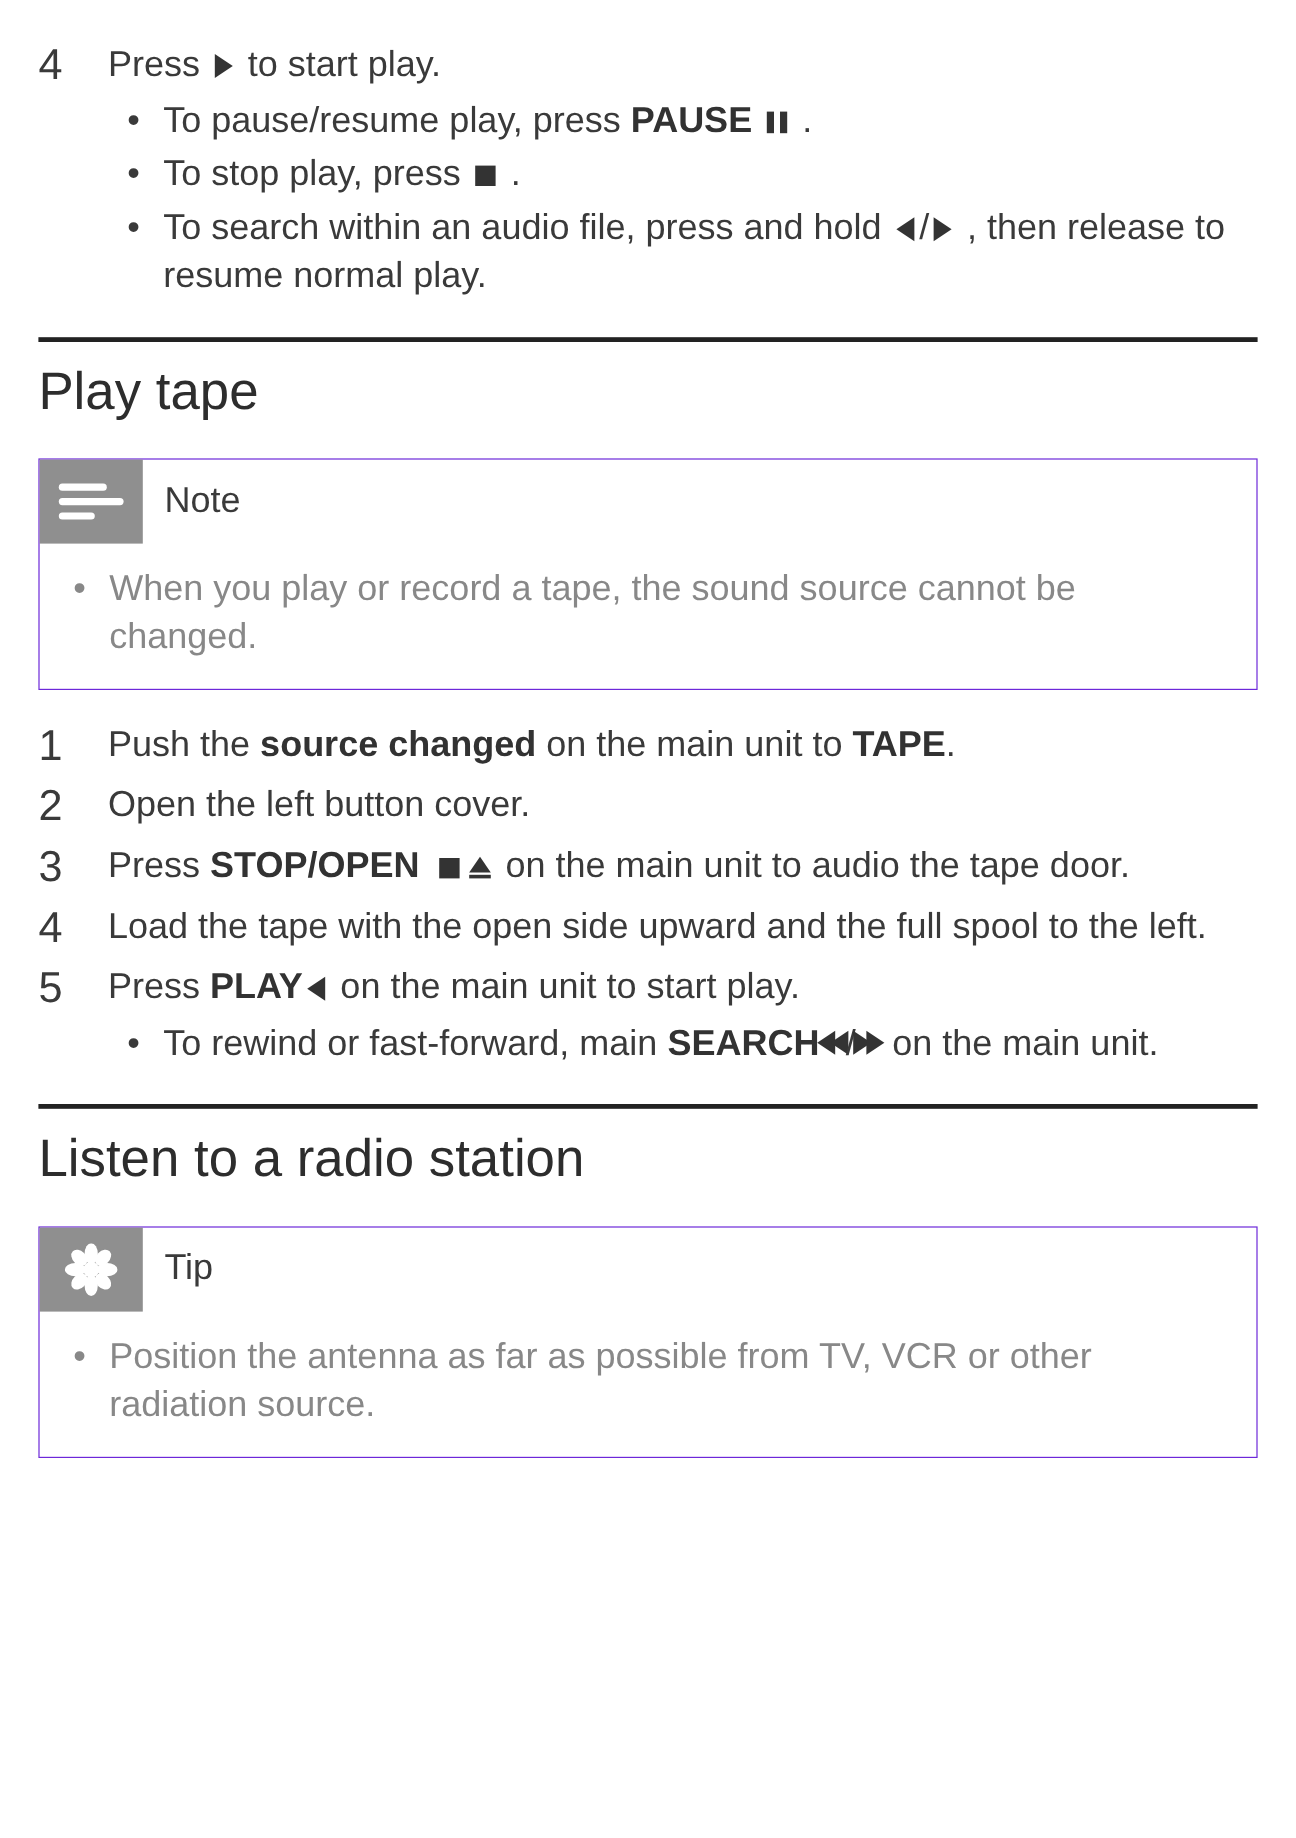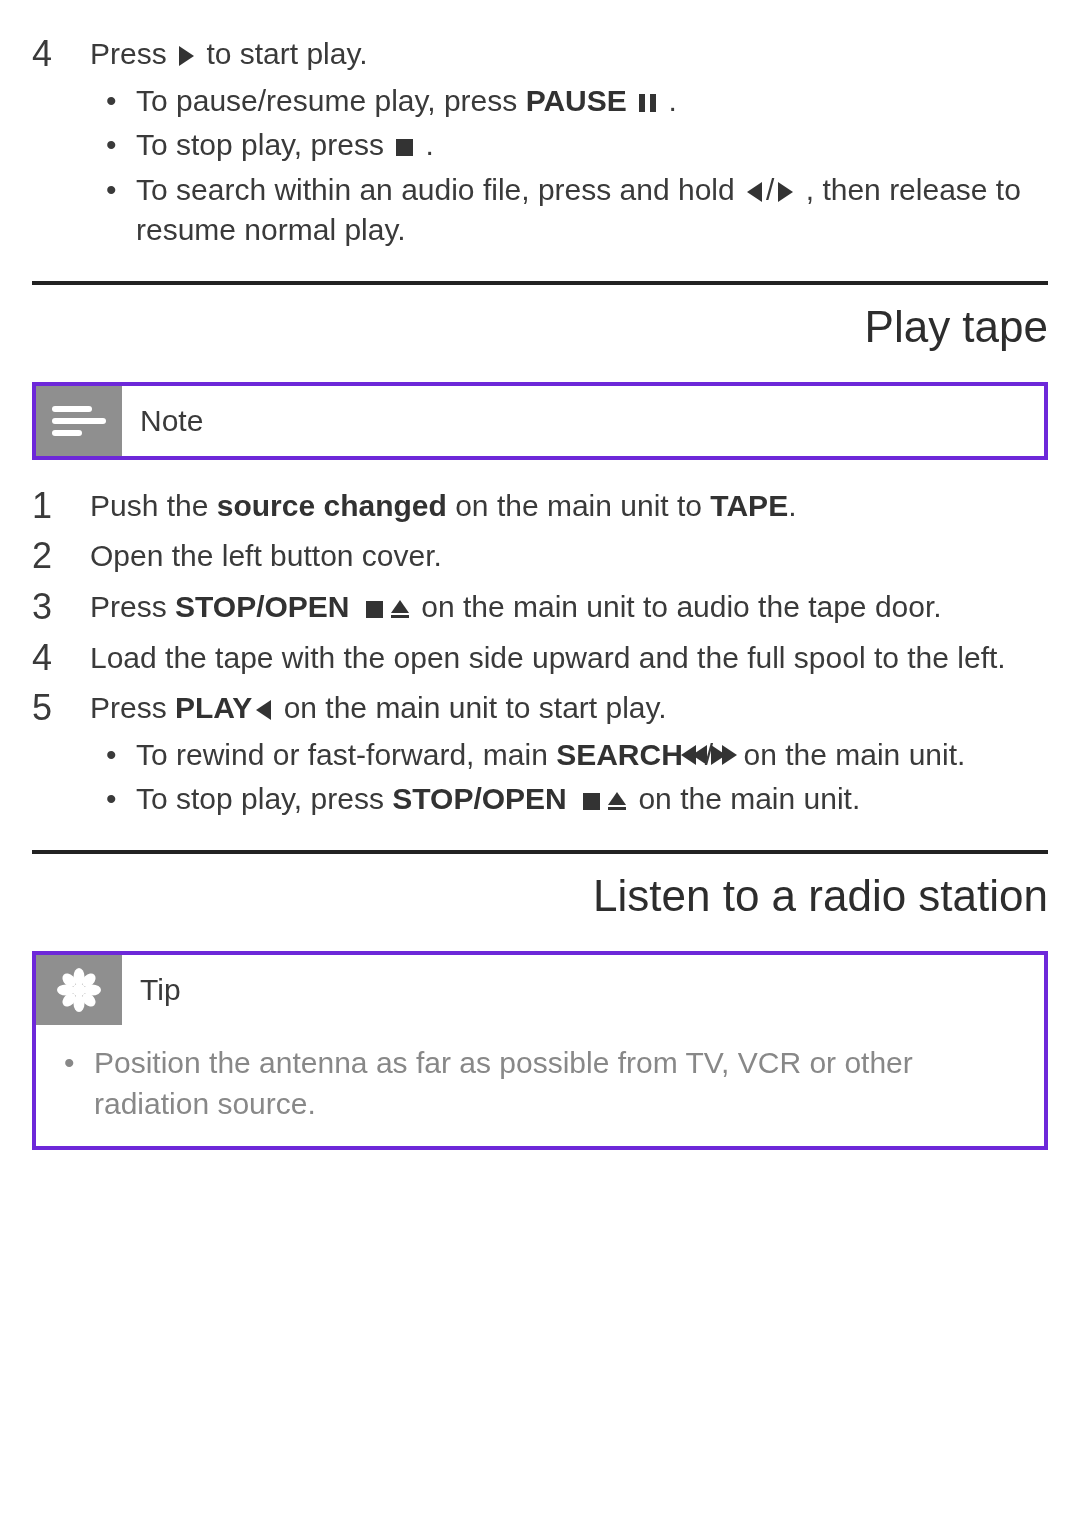--- a/index.html
+++ b/index.html
@@ -12,22 +12,22 @@
     padding:30px 32px 40px 32px;
     box-sizing:border-box;
   }
   .step{display:flex;gap:22px;margin-bottom:2px;}
   .step-num{font-size:36px;font-weight:400;min-width:36px;}
   .step-body{padding-top:4px;flex:1;}
   .sublist{margin:6px 0 0 0;padding:0;list-style:none;}
   .sublist li{position:relative;padding-left:46px;margin-bottom:4px;}
   .sublist li::before{content:"•";position:absolute;left:16px;top:0;font-size:30px;}
   .rule{border:none;border-top:4px solid #222;margin:26px 0 12px 0;}
-  h2.section{font-size:44px;font-weight:400;margin:10px 0 26px 0;color:#2d2d2d;text-align:right;}
-  .callout{border:4px solid #6d28d9;margin:0 0 22px 0;}
+  h2.section{font-size:44px;font-weight:400;margin:10px 0 26px 0;color:#2d2d2d;}
+  .callout{border:1px solid #6d28d9;margin:0 0 22px 0;}
   .callout-head{display:flex;align-items:center;height:70px;}
   .callout-icon{width:86px;height:70px;background:#8f8f8f;color:#fff;display:flex;align-items:center;justify-content:center;font-size:30px;}
   .callout-title{padding-left:18px;font-size:30px;color:#3a3a3a;}
   .callout-body{padding:18px 28px 22px 28px;color:#888;}
   .callout-body ul{list-style:none;margin:0;padding:0;}
   .callout-body li{position:relative;padding-left:30px;}
   .callout-body li::before{content:"•";position:absolute;left:0;top:0;}
   strong.bold{font-weight:700;color:#323232;}
   
   .ico{display:inline-block;vertical-align:middle;}
@@ -90,20 +90,25 @@
   <div class="callout-head">
     <div class="callout-icon">
       <div class="hamburger">
           <span></span>
           <span></span>
           <span></span>
         </div>
     </div>
     <div class="callout-title">Note</div>
   </div>
+  <div class="callout-body">
+    <ul>
+        <li>When you play or record a tape, the sound source cannot be changed.</li>
+      </ul>
+  </div>
 </div>
 
 <div class="step">
   <div class="step-num">1</div>
   <div class="step-body">
     <span>Push the</span>
     <strong class="bold">source changed</strong>
     <span>on the main unit to</span>
     <strong class="bold">TAPE</strong><span>.</span>
   </div>
@@ -146,32 +151,20 @@
         <span>To rewind or fast-forward, main</span>
         <strong class="bold">SEARCH</strong><span class="dbl-l">
             <span class="ico play-l"></span>
             <span class="ico play-l"></span>
           </span>/<span class="dbl-r">
             <span class="ico play-r"></span>
             <span class="ico play-r"></span>
           </span>
         <span>on the main unit.</span>
       </li>
-      <li>
-        <span>To stop play, press</span>
-        <strong class="bold">STOP/OPEN</strong>
-        <span class="eject-grp">
-          <span class="ico stop"></span>
-          <span class="eject">
-              <span class="ej-tri"></span>
-              <span class="ej-bar"></span>
-            </span>
-        </span>
-        <span>on the main unit.</span>
-      </li>
     </ul>
   </div>
 </div>
 
 <hr class="rule">
 
 <h2 class="section">Listen to a radio station</h2>
 
 <div class="callout">
   <div class="callout-head">

